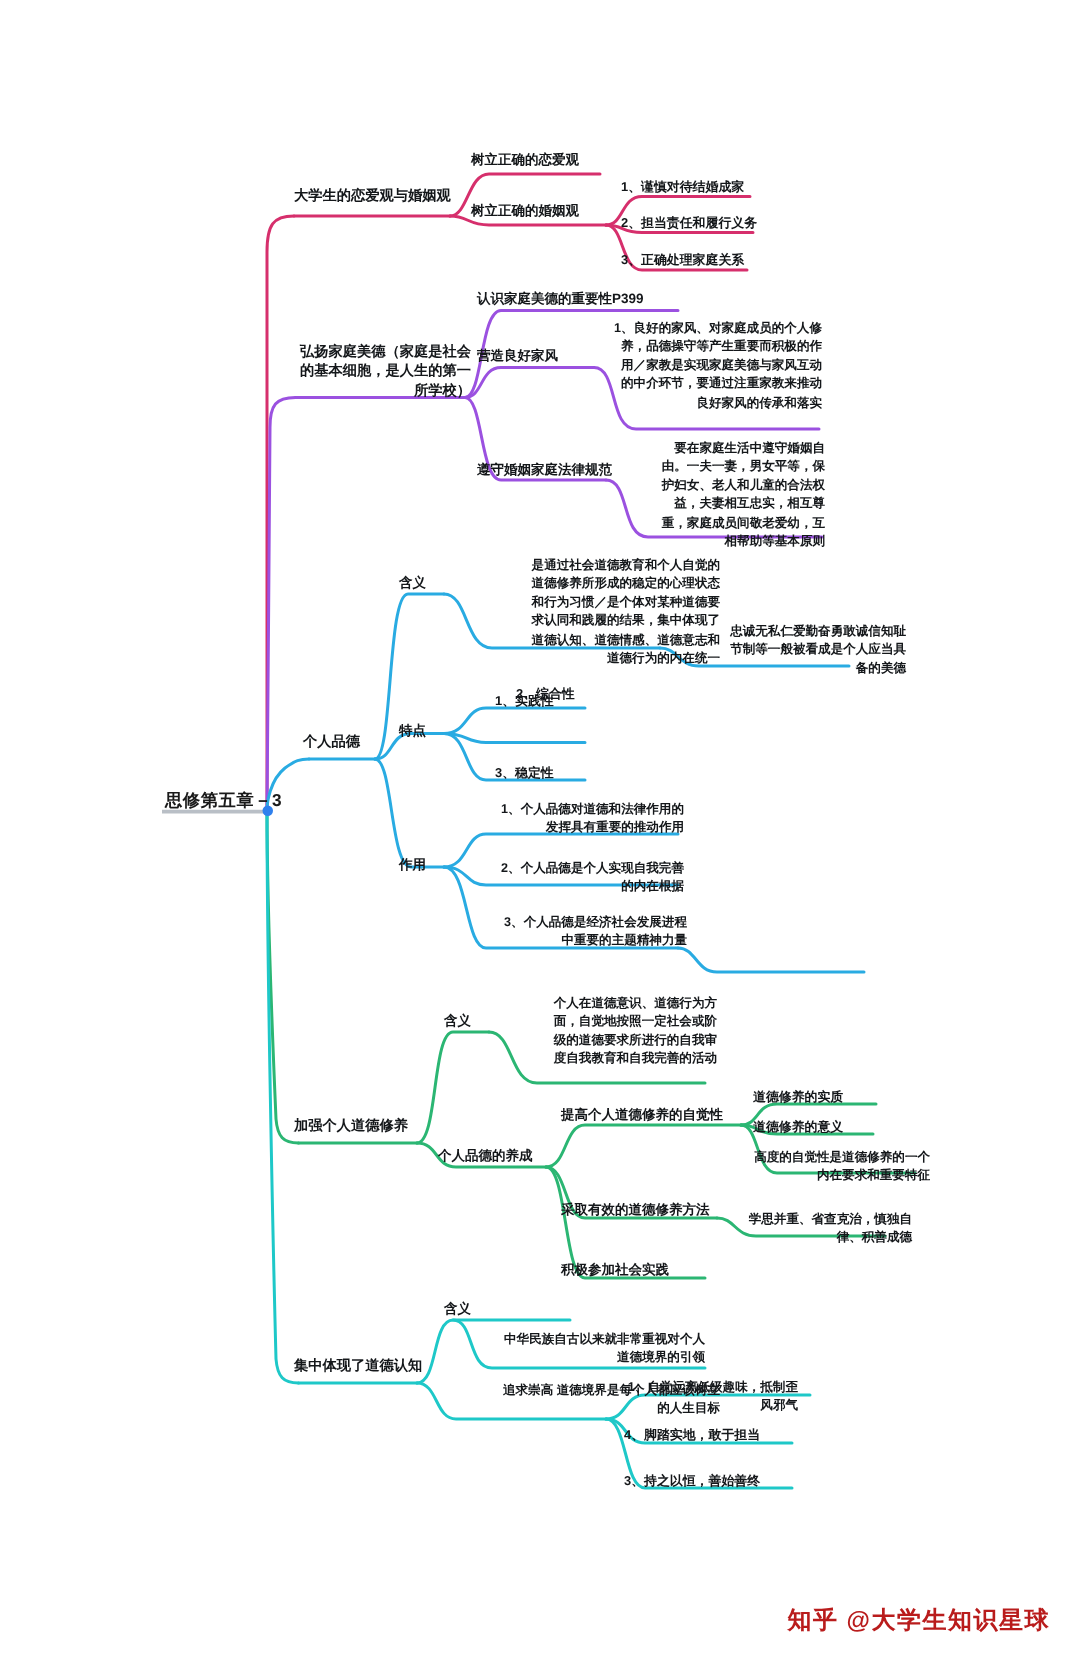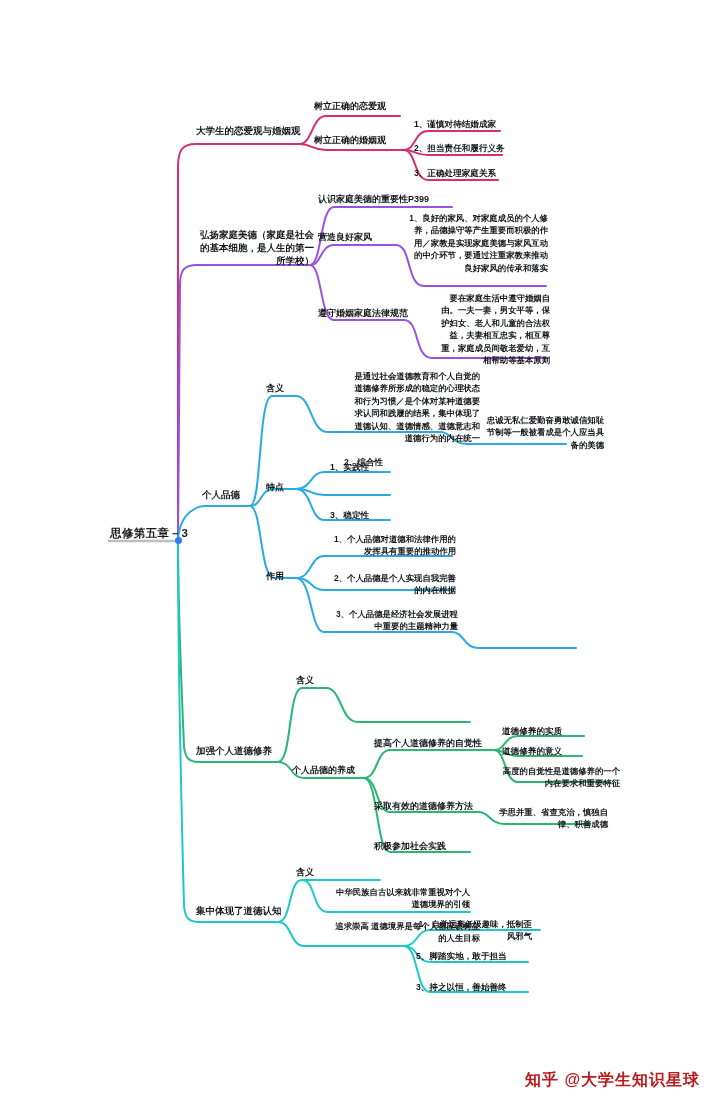--- a/index.html
+++ b/index.html
@@ -174,20 +174,23 @@
   <div class="node t-para" style="left:330px;top:608px;width:128px;">
     <span class="txt">3、个人品德是经济社会发展进程中重要的主题精神力量</span>
   </div>
 
   <div class="node t-main" style="left:196px;top:744px;">
     <span class="txt">加强个人道德修养</span>
   </div>
   <div class="node t-sub" style="left:296px;top:674px;">
     <span class="txt">含义</span>
   </div>
+  <div class="node t-para" style="left:366px;top:662px;width:112px;">
+    <span class="txt">个人在道德意识、道德行为方面，自觉地按照一定社会或阶级的道德要求所进行的自我审度自我教育和自我完善的活动</span>
+  </div>
 
   <div class="node t-sub" style="left:292px;top:764px;">
     <span class="txt">个人品德的养成</span>
   </div>
   <div class="node t-sub" style="left:374px;top:737px;">
     <span class="txt">提高个人道德修养的自觉性</span>
   </div>
   <div class="node t-leaf" style="left:502px;top:725px;">
     <span class="txt">道德修养的实质</span>
   </div>
@@ -217,21 +220,21 @@
   <div class="node t-para" style="left:330px;top:920px;width:150px;">
     <span class="txt">追求崇高 道德境界是每个人都应该树立的人生目标</span>
   </div>
   <div class="node t-para" style="left:330px;top:886px;width:140px;">
     <span class="txt">中华民族自古以来就非常重视对个人道德境界的引领</span>
   </div>
   <div class="node t-para" style="left:416px;top:918px;width:116px;">
     <span class="txt">1、自觉远离低级趣味，抵制歪风邪气</span>
   </div>
   <div class="node t-leaf" style="left:416px;top:950px;">
-    <span class="txt">5、脚踏实地，敢于担当</span>
+    <span class="txt">4、脚踏实地，敢于担当</span>
   </div>
   <div class="node t-leaf" style="left:416px;top:981px;">
     <span class="txt">3、持之以恒，善始善终</span>
   </div>
 
   <div class="wm">知乎 @大学生知识星球</div>
 
 </div>
 
 </body></html>

